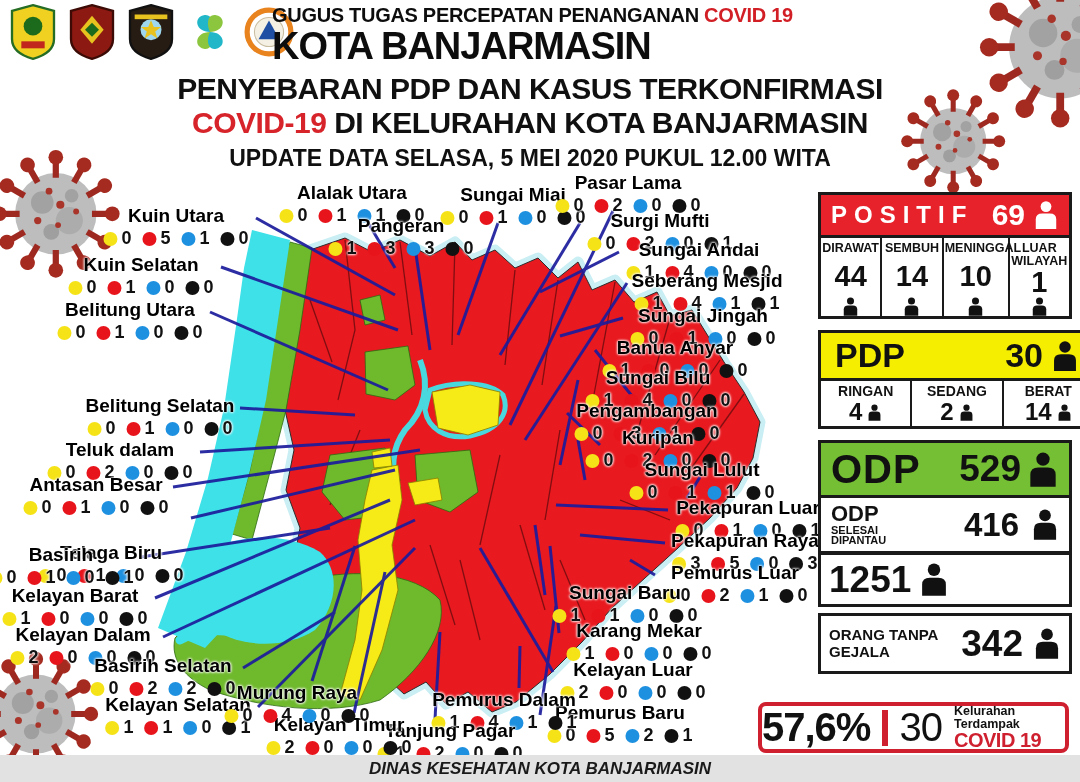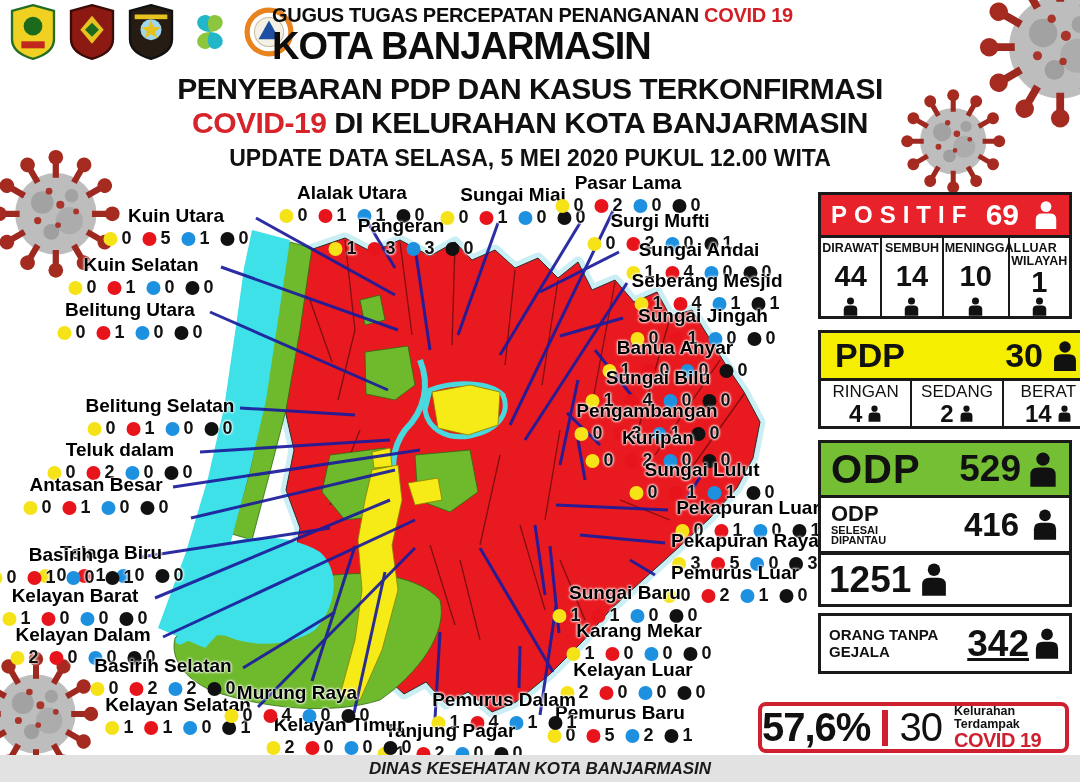--- a/index.html
+++ b/index.html
@@ -32,55 +32,55 @@
   .dot{width:14px;height:14px;border-radius:50%;display:inline-block;}
   .dot-y{background:#f5e317;}
   .dot-r{background:#e8141b;}
   .dot-b{background:#1e90e0;}
   .dot-k{background:#111111;}
   
   .pi{display:inline-block;fill:currentColor;flex:none;}
   .box{position:absolute;background:#fff;border:3px solid #1a1a1a;box-sizing:border-box;z-index:4;}
   .pos-box{left:818px;top:192px;width:254px;height:127px;}
   .pos-header{background:#e8222b;height:40px;display:flex;align-items:center;padding:0 10px;
-              border-bottom:3px solid #1a1a1a;color:#fff;gap:6px;}
+              border-bottom:3px solid #1a1a1a;color:#fff;}
   .pos-title{font-size:24px;font-weight:bold;letter-spacing:7px;flex:1;}
   .pos-value{font-size:30px;font-weight:bold;margin-right:8px;}
   .pos-cells{display:flex;height:81px;}
   .cell{flex:1;border-right:2px solid #1a1a1a;display:flex;flex-direction:column;align-items:center;
         justify-content:space-between;padding:4px 1px 3px;}
   .cell:last-child{border-right:none;}
   .cell .lbl{font-size:12.5px;font-weight:bold;text-align:center;line-height:1.02;max-width:62px;}
   .cell .num{font-size:29px;font-weight:bold;line-height:.9;}
   .pdp-box{left:818px;top:330px;width:278px;height:99px;}
   .pdp-header{background:#f6ee00;height:45px;display:flex;align-items:center;padding:0 14px;
               border-bottom:3px solid #1a1a1a;gap:8px;}
   .pdp-title{font-size:34px;font-weight:900;flex:1;}
   .pdp-value{font-size:34px;font-weight:900;}
   .pdp-cells{display:flex;height:48px;}
   .pcell{flex:1;border-right:2px solid #1a1a1a;display:flex;flex-direction:column;align-items:center;justify-content:center;}
   .pcell:last-child{border-right:none;}
-  .pcell .lbl{font-size:17px;font-weight:normal;line-height:1;}
+  .pcell .lbl{font-size:14px;font-weight:bold;line-height:1;}
   .pcell .row{display:flex;align-items:center;gap:5px;}
   .pcell .num{font-size:24px;font-weight:bold;}
   .odp-group{left:818px;top:440px;width:254px;}
   .odp-header{background:#74bf33;height:52px;display:flex;align-items:center;padding:0 10px;gap:6px;}
   .odp-title{font-size:40px;font-weight:900;flex:1;letter-spacing:1px;}
   .odp-value{font-size:37px;font-weight:900;}
   .odp-sub{height:53px;border-top:3px solid #1a1a1a;display:flex;align-items:center;padding:0 10px;gap:6px;}
   .odp-sub-label{flex:1;line-height:.95;}
   .odp-sub-label .big{font-size:22px;font-weight:bold;display:block;}
   .odp-sub-label .small{font-size:11px;font-weight:bold;display:block;width:64px;}
   .odp-sub .num{font-size:33px;font-weight:bold;margin-right:6px;}
   .pelaku-box{left:818px;top:552px;width:254px;height:55px;display:flex;align-items:center;padding:0 8px;gap:4px;}
   .pelaku-box .lbl{font-size:17px;font-weight:900;width:112px;line-height:1.05;}
   .pelaku-box .num{font-size:37px;font-weight:900;margin-right:4px;}
   .otg-box{left:818px;top:613px;width:254px;height:61px;display:flex;align-items:center;padding:0 8px;gap:4px;}
   .otg-box .lbl{font-size:15px;font-weight:900;width:82px;line-height:1.1;flex:1;}
-  .otg-box .num{font-size:37px;font-weight:900;text-decoration:underline;}
+  .otg-box .num{font-size:37px;font-weight:900;margin-right:6px;}
   .pct-box{position:absolute;left:758px;top:702px;width:311px;height:51px;background:#fff;
            border:4px solid #cf2030;border-radius:8px;display:flex;align-items:center;
            justify-content:center;gap:12px;z-index:4;box-sizing:border-box;}
   .pct-value{font-size:40px;font-weight:900;letter-spacing:-1px;}
   .pct-div{width:6px;height:36px;background:#cf2030;}
   .pct-count{font-size:40px;font-weight:400;letter-spacing:-1px;}
   .pct-cap{line-height:1;}
   .pct-cap .c1{display:block;font-size:12.5px;font-weight:bold;color:#111;}
   .pct-cap .c2{display:block;font-size:20px;font-weight:900;color:#cf2030;letter-spacing:-.5px;}
   

